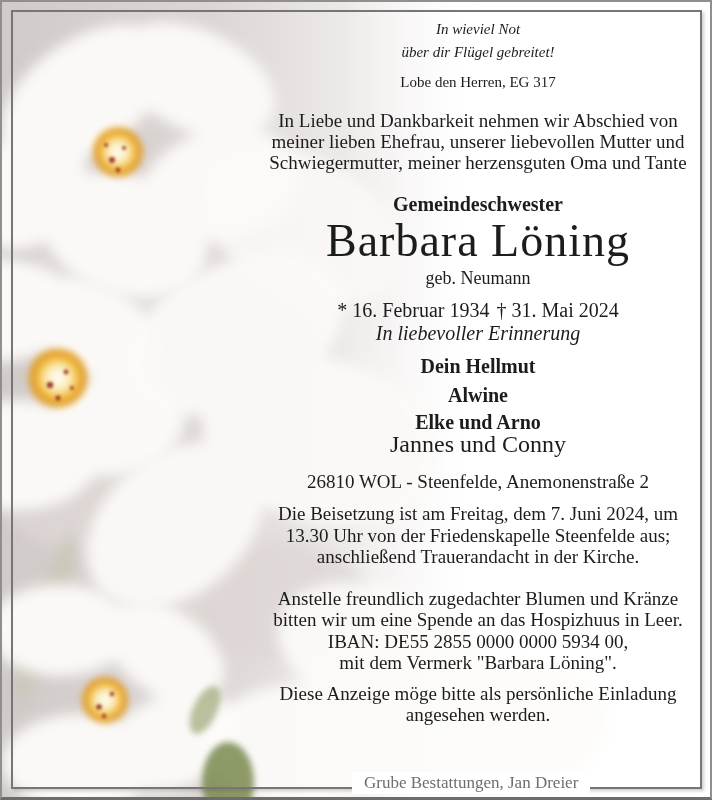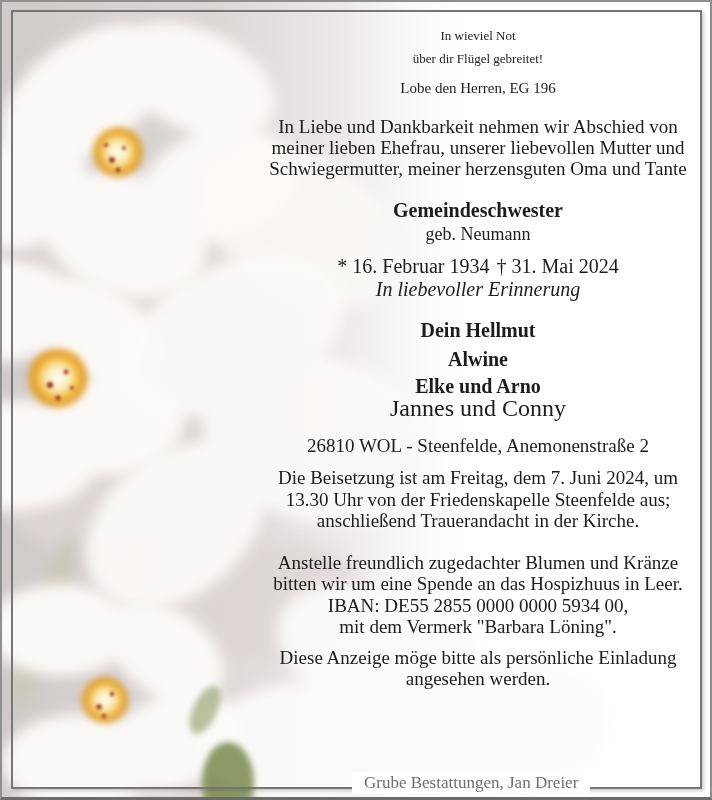--- a/index.html
+++ b/index.html
@@ -19,31 +19,31 @@
   
   .outer-edge {
     position:absolute; inset:0; z-index:5; pointer-events:none;
     border:2px solid #8f8f8f; border-bottom:3px solid #6c6c6c;
   }
   .text-col {
     position:absolute; left:252px; top:12px; width:452px; z-index:3;
     text-align:center;
   }
   .pline { display:block; }
-  .verse        { margin-top:12px;  font-size:13px; line-height:23px; }
+  .verse        { margin-top:6px;  font-size:15px; line-height:23px; font-style:italic; }
   .verse-source { margin-top:9px;  font-size:15px; line-height:18px; }
   .intro        { margin-top:19px; font-size:19px; line-height:21px; }
   .role         { margin-top:20px; font-size:20px; line-height:23px; font-weight:bold; }
   .name         { margin:0; font-size:46px; line-height:50px; font-weight:normal; letter-spacing:1px; }
   .maiden       { margin-top:2px;  font-size:18px; line-height:21px; }
   .dates        { margin-top:10px; font-size:20px; line-height:23px; }
   .death        { margin-left:2px;text-align:right; }
   .remembrance  { font-size:20px; line-height:23px; font-style:italic; }
   .mourner      { font-size:20px; line-height:23px; font-weight:bold; }
-  .mourner.m1   { margin-top:18px; }
+  .mourner.m1   { margin-top:10px; }
   .mourner.m2   { margin-top:6px; }
   .mourner.m3   { margin-top:4px; }
   .mourner.regular { font-weight:normal; font-size:24px; line-height:21px; margin-top:0;text-align:center; }
   .address      { margin-top:16px; font-size:19px; line-height:21px; }
   .para         { font-size:19px; line-height:21.5px; }
   .beisetzung   { margin-top:11px; }
   .donation     { margin-top:20px; }
   .closing      { margin-top:9px; }
   .funeral-home {
     position:absolute; z-index:4; left:352px; bottom:6px;
@@ -156,29 +156,30 @@
   </div>
 
   <div class="frame"></div>
 
   <div class="text-col">
 
     <div class="verse">
       <span class="pline">In wieviel Not</span>
       <span class="pline">über dir Flügel gebreitet!</span>
     </div>
-    <div class="verse-source">Lobe den Herren, EG 196</div>
+    <div class="verse-source">Lobe den Herren, EG 317</div>
 
     <div class="intro">
       <span class="pline">In Liebe und Dankbarkeit nehmen wir Abschied von</span>
       <span class="pline">meiner lieben Ehefrau, unserer liebevollen Mutter und</span>
       <span class="pline">Schwiegermutter, meiner herzensguten Oma und Tante</span>
     </div>
 
     <div class="role">Gemeindeschwester</div>
+    <h1 class="name">Barbara Löning</h1>
     <div class="maiden">geb. Neumann</div>
 
     <div class="dates">
       <span class="birth">* 16. Februar 1934</span>
       <span class="death">† 31. Mai 2024</span>
     </div>
 
     <div class="remembrance">In liebevoller Erinnerung</div>
 
     <div class="mourner m1">Dein Hellmut</div>

